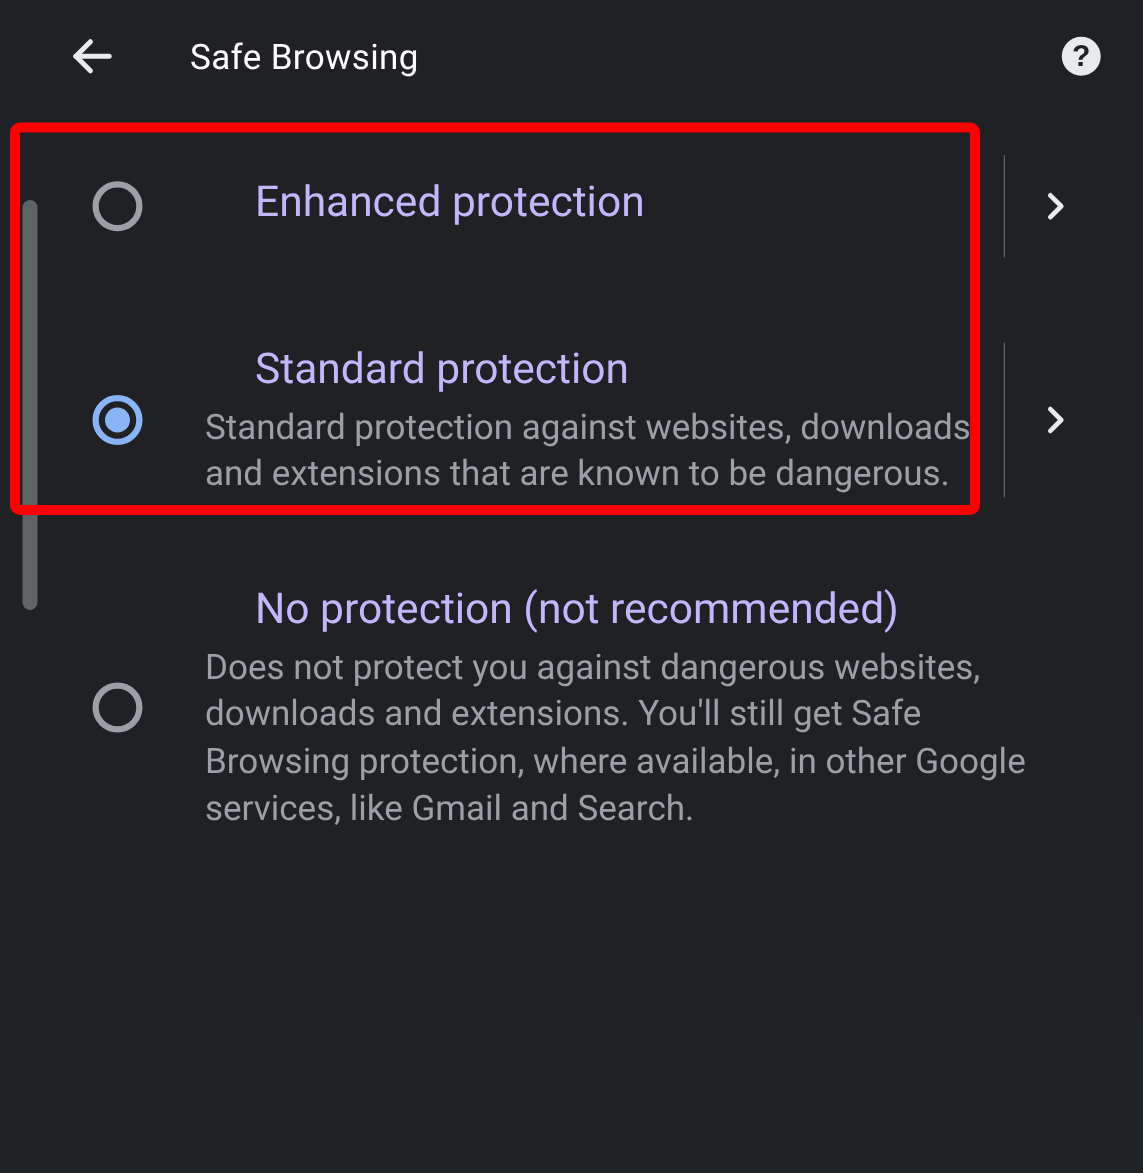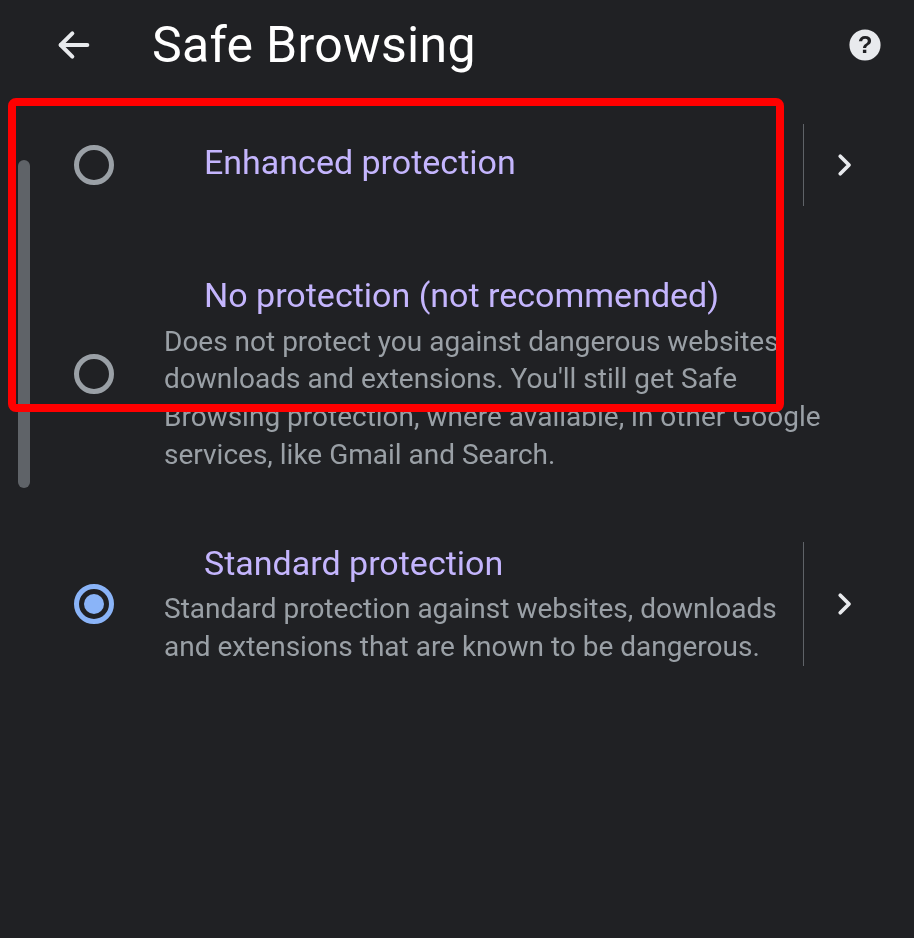--- a/index.html
+++ b/index.html
@@ -25,21 +25,21 @@
     .back-btn {
       color: #e8eaed;
       display: flex;
       align-items: center;
       justify-content: center;
       width: 48px;
       height: 48px;
       cursor: pointer;
     }
     .title {
-      font-size: 50px;
+      font-size: 28px;
       font-weight: 400;
       color: #ffffff;
       margin-left: 54px;
       letter-spacing: 0.3px;
     }
     .help-btn {
       margin-left: auto;
       color: #e8eaed;
       display: flex;
       align-items: center;
@@ -175,37 +175,37 @@
     <div class="chev-sep"></div>
     <div class="chevron-wrap">
       <svg width="30" height="30" viewBox="0 0 24 24" fill="none" stroke="currentColor" stroke-width="3" stroke-linecap="round" stroke-linejoin="round">
         <polyline points="9 5 16 12 9 19"></polyline>
       </svg>
     </div>
   </div>
 
   <div class="option">
     <div class="radio-wrap">
-      <div class="radio"></div>
-    </div>
-    <div class="text-col">
-      <div class="opt-title">No protection (not recommended)</div>
-      <div class="opt-desc">Does not protect you against dangerous websites, downloads and extensions. You'll still get Safe Browsing protection, where available, in other Google services, like Gmail and Search.</div>
-    </div>
-  </div>
-
-  <div class="option">
-    <div class="radio-wrap">
       <div class="radio selected"></div>
     </div>
     <div class="text-col">
       <div class="opt-title">Standard protection</div>
       <div class="opt-desc">Standard protection against websites, downloads and extensions that are known to be dangerous.</div>
     </div>
     <div class="chev-sep"></div>
     <div class="chevron-wrap">
       <svg width="30" height="30" viewBox="0 0 24 24" fill="none" stroke="currentColor" stroke-width="3" stroke-linecap="round" stroke-linejoin="round">
         <polyline points="9 5 16 12 9 19"></polyline>
       </svg>
     </div>
   </div>
 
+  <div class="option">
+    <div class="radio-wrap">
+      <div class="radio"></div>
+    </div>
+    <div class="text-col">
+      <div class="opt-title">No protection (not recommended)</div>
+      <div class="opt-desc">Does not protect you against dangerous websites, downloads and extensions. You'll still get Safe Browsing protection, where available, in other Google services, like Gmail and Search.</div>
+    </div>
+  </div>
+
 </div>
 
 </body></html>

